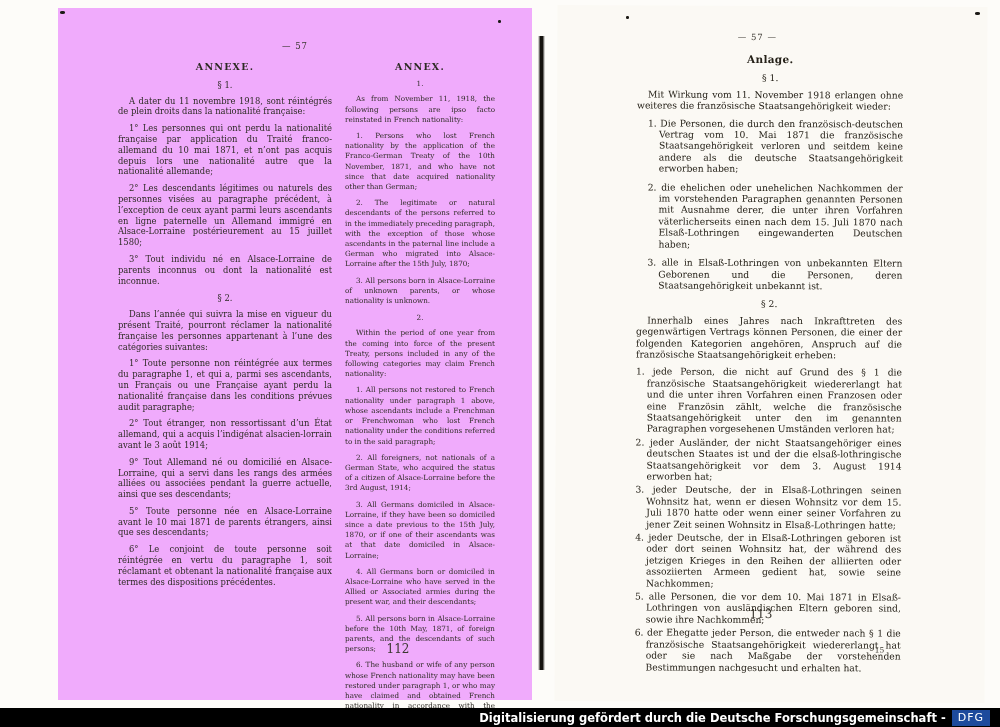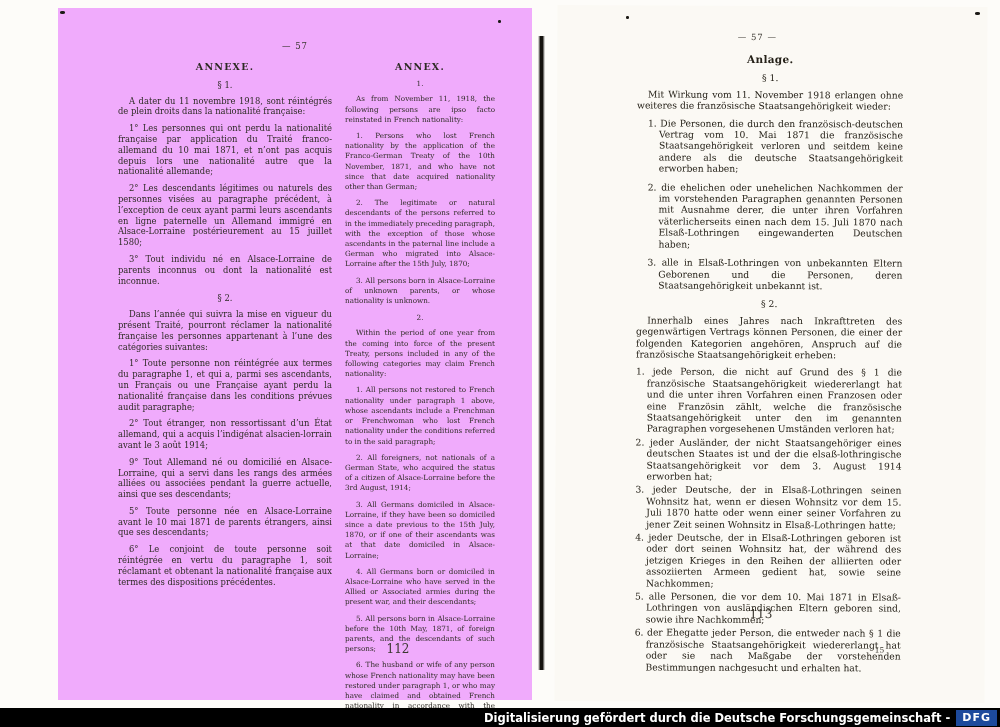--- a/index.html
+++ b/index.html
@@ -44,26 +44,26 @@
   .speck { position: absolute; background: #1c1a16; border-radius: 40%; }
   #speck-1 { left: 60px;  top: 11px; width: 5px; height: 3px; }
   #speck-2 { left: 498px; top: 20px; width: 3px; height: 3px; }
   #speck-3 { left: 626px; top: 16px; width: 3px; height: 3px; }
   #speck-4 { left: 975px; top: 12px; width: 5px; height: 3px; }
 
   .credit-bar {
     position: absolute; left: 0; top: 708px; width: 1000px; height: 19px;
     background: #000000; box-sizing: border-box;
     display: flex; align-items: center; justify-content: flex-end;
-    gap: 6px; padding-right: 3px;
+    gap: 6px; padding-right: 10px;
     font-family: "DejaVu Sans", sans-serif;
   }
   .credit-text { color: #ffffff; font-size: 11.5px; font-weight: bold; white-space: nowrap; }
   .dfg-logo {
-    background: #1d4a9c; color: #ffffff; font-weight: bold;
+    background: #1d4a9c; color: #ffffff; font-weight: normal;
     font-size: 11px; letter-spacing: 1px; padding: 1px 6px 2px 6px; line-height: 13px;
   }
 </style>
 </head>
 <body>
 
 <div class="page" id="left-page">
   <div class="page-header">— 57</div>
 
   <div class="col french-col">

